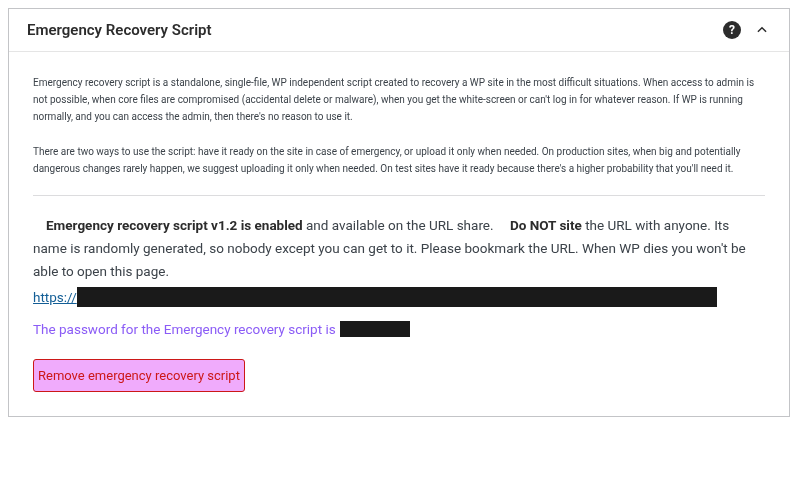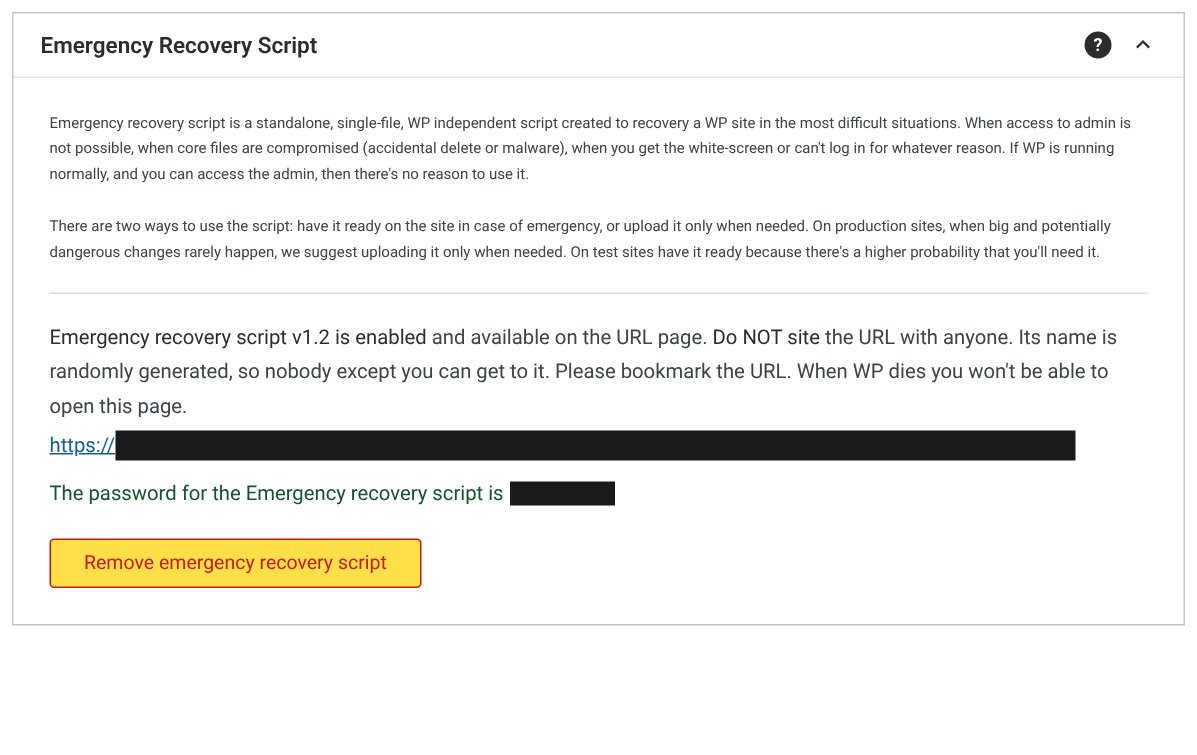--- a/index.html
+++ b/index.html
@@ -78,22 +78,23 @@
       border-top: 1px solid #dcdcde;
       margin: 4px 0 18px 0;
     }
     .status-block {
       font-size: 13.5px;
       line-height: 1.7;
       color: #3c434a;
       margin-bottom: 4px;
     }
     .status-block strong {
-      font-weight: 400;
+      font-weight: 700;
       color: #2c2c2c;
+      margin-left: 13px;
     }
     .url-line {
       display: flex;
       align-items: center;
       margin-bottom: 14px;
       font-size: 13.5px;
       text-align: center;
     }
     .url-prefix {
       color: #135e96;
@@ -101,37 +102,37 @@
       cursor: pointer;
     }
     .redacted-bar {
       background: #1a1a1a;
       height: 20px;
       flex: 1;
       max-width: 640px;
     }
     .pwd-line {
       font-size: 13.5px;
-      color: #14532d;
+      color: #8b5cf6;
       margin-bottom: 22px;
       display: flex;
       align-items: center;
       gap: 4px;
     }
     .redacted-pwd {
       background: #1a1a1a;
       height: 16px;
       width: 70px;
       display: inline-block;
     }
     .remove-btn {
       border: 1px solid #cc1818;
-      background: #fde047;
+      background: #f0abfc;
       color: #cc1818;
-      padding: 8px 22px;
+      padding: 8px 4px;
       font-size: 13px;
       border-radius: 3px;
       cursor: pointer;
       font-family: inherit;
     }
   </style>
 </head>
 <body>
 
 <div class="panel">
@@ -150,21 +151,21 @@
 
   <div class="panel-body">
 
     <p class="para">Emergency recovery script is a standalone, single-file, WP independent script created to recovery a WP site in the most difficult situations. When access to admin is not possible, when core files are compromised (accidental delete or malware), when you get the white-screen or can't log in for whatever reason. If WP is running normally, and you can access the admin, then there's no reason to use it.</p>
 
     <p class="para">There are two ways to use the script: have it ready on the site in case of emergency, or upload it only when needed. On production sites, when big and potentially dangerous changes rarely happen, we suggest uploading it only when needed. On test sites have it ready because there's a higher probability that you'll need it.</p>
 
     <hr class="divider">
 
     <p class="status-block">
-      <strong>Emergency recovery script v1.2 is enabled</strong><span> and available on the URL page. </span><strong>Do NOT site</strong><span> the URL with anyone. Its name is randomly generated, so nobody except you can get to it. Please bookmark the URL. When WP dies you won't be able to open this page.</span>
+      <strong>Emergency recovery script v1.2 is enabled</strong><span> and available on the URL share. </span><strong>Do NOT site</strong><span> the URL with anyone. Its name is randomly generated, so nobody except you can get to it. Please bookmark the URL. When WP dies you won't be able to open this page.</span>
     </p>
 
     <div class="url-line">
       <a class="url-prefix">https://</a>
       <span class="redacted-bar"></span>
     </div>
 
     <div class="pwd-line">
       <span>The password for the Emergency recovery script is</span>
       <span class="redacted-pwd"></span>

